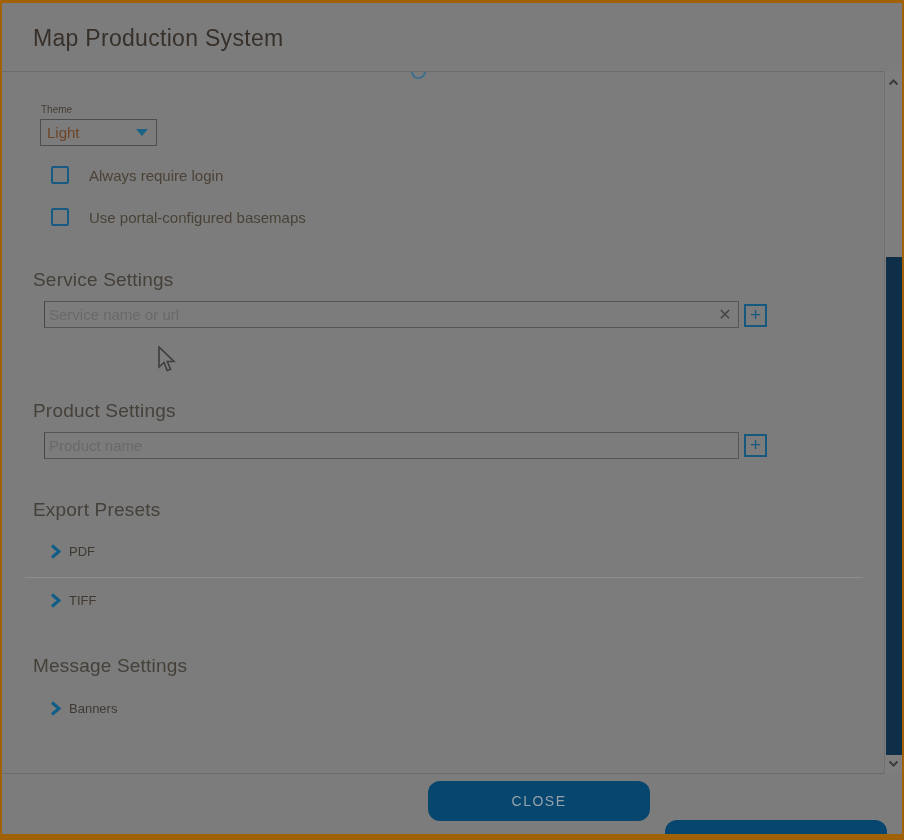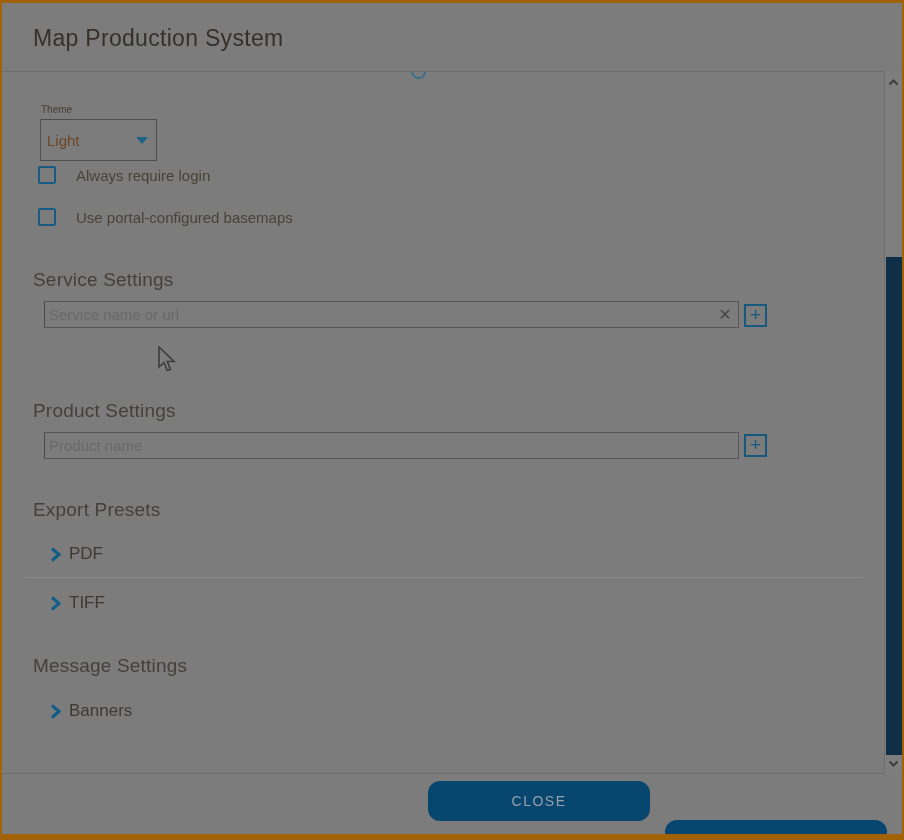--- a/index.html
+++ b/index.html
@@ -24,31 +24,31 @@
   .scroll-remnant {
     position:absolute; left:409px; top:61px; width:15px; height:15px;
     border:2px solid #2b6b92; border-radius:50%;
     clip-path: inset(8px 0 0 0); opacity:.8;
   }
   
   .field-label {
     position:absolute; left:39px; top:101px; font-size:10px; color:#453e34;
   }
   .select-box {
-    position:absolute; left:38px; top:116px; width:117px; height:42px;
+    position:absolute; left:38px; top:116px; width:117px; height:27px;
     border:1px solid #4d4d4d; display:flex; align-items:center;
     padding:0 8px 0 6px; cursor:pointer;
   }
   .select-value { font-size:15px; color:#6e4527; flex:1; }
   .select-caret {
     width:0; height:0; border-left:6px solid transparent;
     border-right:6px solid transparent; border-top:7px solid #1d6385;
   }
   
-  .check-row { position:absolute; left:36px; display:flex; align-items:center; }
+  .check-row { position:absolute; left:49px; display:flex; align-items:center; }
   .check-row.r1 { top:163px; }
   .check-row.r2 { top:205px; }
   .checkbox {
     width:18px; height:18px; border:2px solid #175b83; border-radius:2px;
     background:transparent; cursor:pointer;
   }
   .check-label { margin-left:20px; font-size:15px; color:#4a4236; }
   
   .section-heading {
     position:absolute; left:31px; font-size:19px; color:#454039; letter-spacing:0.2px;text-align:right;
@@ -84,21 +84,21 @@
   .ab-service { top:301px; }
   .ab-product { top:431px; }
   
   .expand-row {
     position:absolute; left:47px; display:flex; align-items:center; cursor:pointer;
   }
   .row-pdf     { top:541px; }
   .row-tiff    { top:590px;align-items:center; }
   .row-banners { top:698px; }
   .chev { width:13px; height:15px; margin-right:7px; }
-  .expand-label { font-size:17px; color:#3f3931; }
+  .expand-label { font-size:13px; color:#3f3931; }
   .divider-mid {
     position:absolute; left:23px; width:838px; top:574px; height:1px; background:#8d8d8d;
   }
   
   .divider-footer {
     position:absolute; left:0; right:0; top:770px; height:1px; background:#6b6b6b;
   }
   .btn {
     position:absolute; top:778px; width:222px; height:40px;
     background:#07466f; border:none; border-radius:12px;

